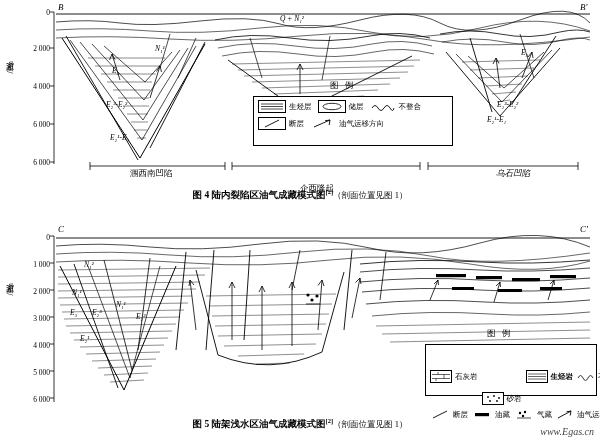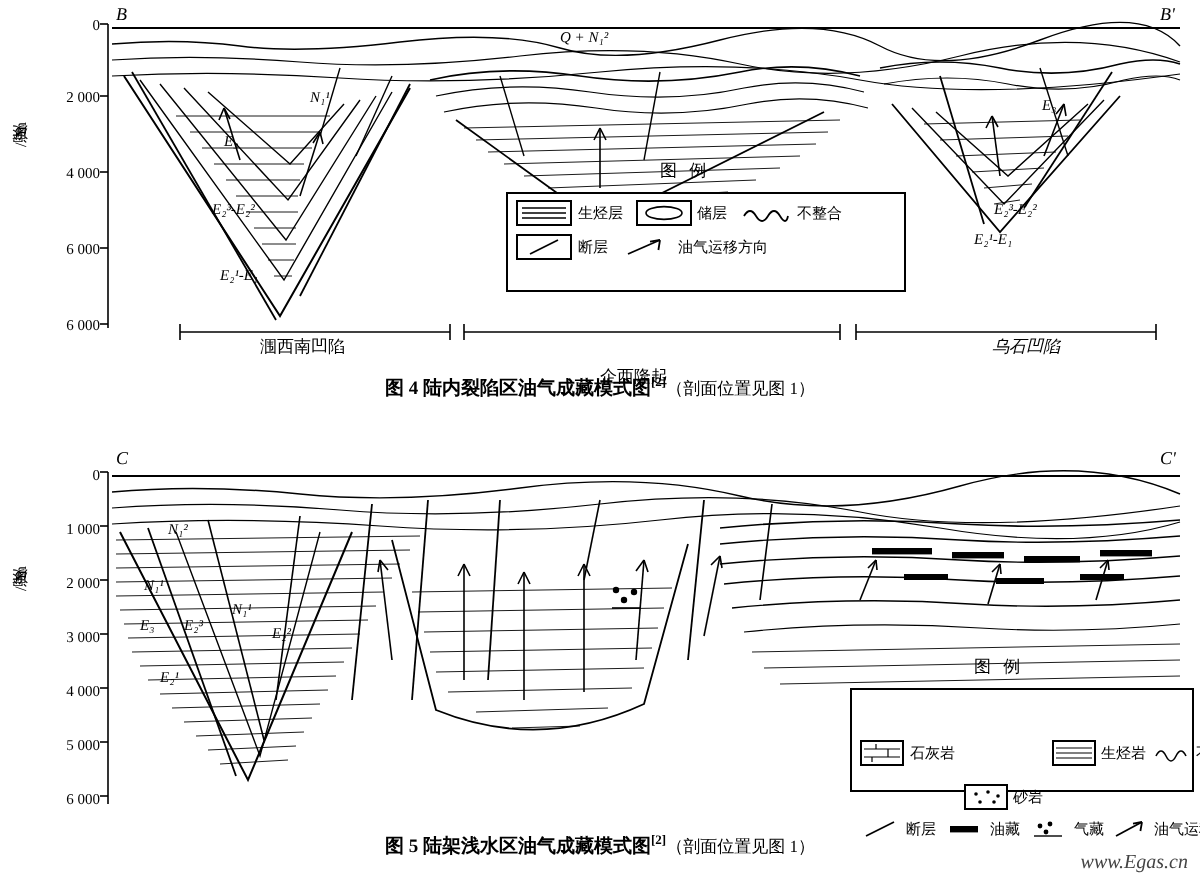--- a/index.html
+++ b/index.html
@@ -432,21 +432,21 @@
           <svg width="20" height="11">
               <circle cx="5" cy="4" r="0.9" fill="#000"></circle>
               <circle cx="11" cy="3" r="0.9" fill="#000"></circle>
               <circle cx="16" cy="5" r="0.9" fill="#000"></circle>
               <circle cx="7" cy="8" r="0.9" fill="#000"></circle>
               <circle cx="14" cy="8" r="0.9" fill="#000"></circle>
             </svg>
         </span>
         <span class="legend-txt">砂岩</span>
       </div>
-      <div class="legend-item" style="margin-right:4px;">
+      <div class="legend-item" style="margin-right:4px;font-weight:bold;">
         <span class="legend-sym" style="width:20px;">
           <svg width="20" height="11">
               <line x1="1" y1="3" x2="19" y2="3" stroke="#000" stroke-width="0.6"></line>
               <line x1="1" y1="5.5" x2="19" y2="5.5" stroke="#000" stroke-width="0.6"></line>
               <line x1="1" y1="8" x2="19" y2="8" stroke="#000" stroke-width="0.6"></line>
             </svg>
         </span>
         <span class="legend-txt">生烃岩</span>
       </div>
       <div class="legend-item">

